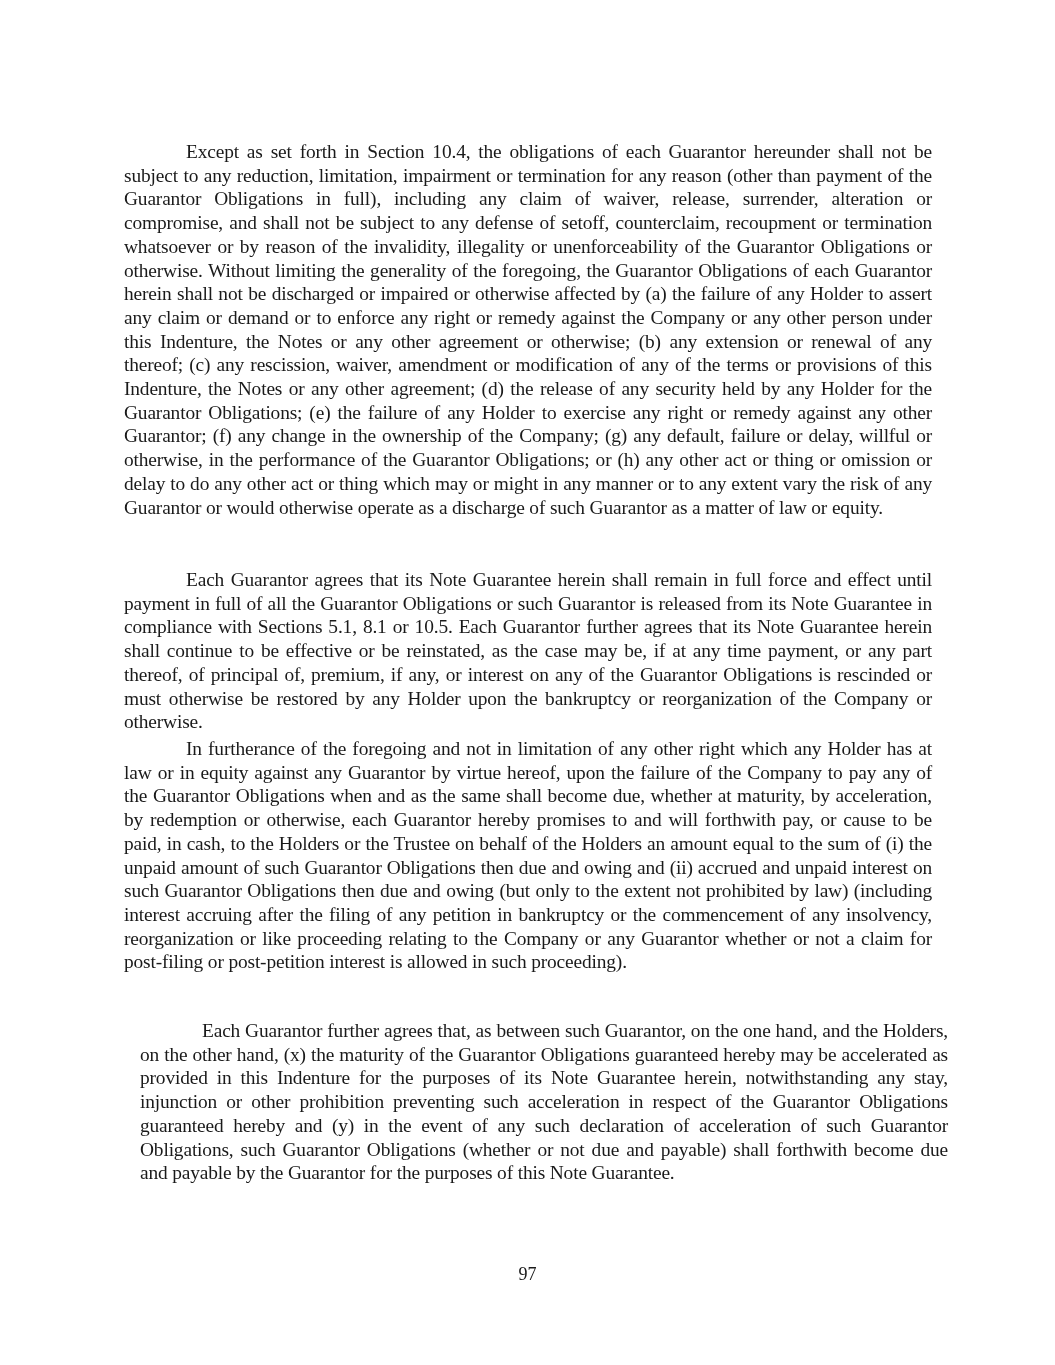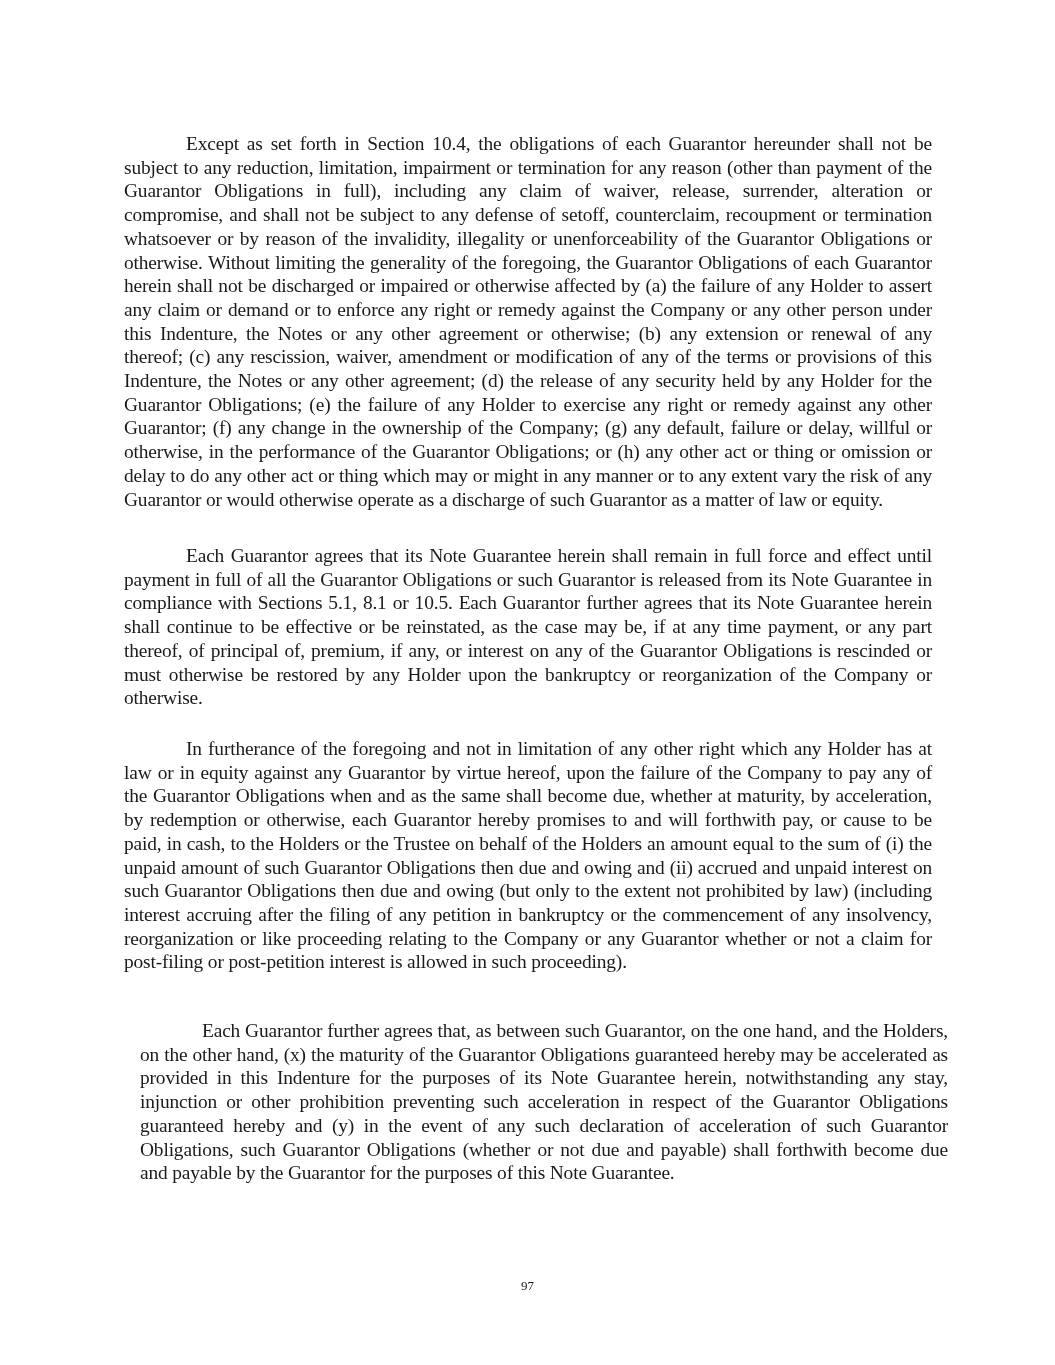--- a/index.html
+++ b/index.html
@@ -22,33 +22,32 @@
       width: 808px;
     }
     .para {
       margin: 0;
       font-size: 19.4px;
       line-height: 23.7px;
       text-align: justify;
       text-indent: 62px;
       letter-spacing: -0.15px;
     }
-    .p1 { position: absolute; top: 8px; left: 0; width: 808px; }
-    .p2 { position: absolute; top: 420px; left: 0; width: 808px; }
+    .p1 { position: absolute; top: 16px; left: 0; width: 808px; }
+    .p2 { position: absolute; top: 444px; left: 0; width: 808px; }
     .p3 { position: absolute; top: 613px; left: 0; width: 808px; }
     .p4 { position: absolute; top: 895px; left: 16px; width: 808px; }
     .page-number {
       position: absolute;
       left: 0;
       width: 1055px;
       top: 1262px;
       text-align: center;
-      font-size: 13px;
+      font-size: 18px;
       line-height: 24px;
-      margin-top: 12px;
     }
   </style>
 </head>
 <body>
 
 <div class="page">
   <p class="para p1">Except as set forth in Section 10.4, the obligations of each Guarantor hereunder shall not be subject to any reduction, limitation, impairment or termination for any reason (other than payment of the Guarantor Obligations in full), including any claim of waiver, release, surrender, alteration or compromise, and shall not be subject to any defense of setoff, counterclaim, recoupment or termination whatsoever or by reason of the invalidity, illegality or unenforceability of the Guarantor Obligations or otherwise. Without limiting the generality of the foregoing, the Guarantor Obligations of each Guarantor herein shall not be discharged or impaired or otherwise affected by (a) the failure of any Holder to assert any claim or demand or to enforce any right or remedy against the Company or any other person under this Indenture, the Notes or any other agreement or otherwise; (b) any extension or renewal of any thereof; (c) any rescission, waiver, amendment or modification of any of the terms or provisions of this Indenture, the Notes or any other agreement; (d) the release of any security held by any Holder for the Guarantor Obligations; (e) the failure of any Holder to exercise any right or remedy against any other Guarantor; (f) any change in the ownership of the Company; (g) any default, failure or delay, willful or otherwise, in the performance of the Guarantor Obligations; or (h) any other act or thing or omission or delay to do any other act or thing which may or might in any manner or to any extent vary the risk of any Guarantor or would otherwise operate as a discharge of such Guarantor as a matter of law or equity.</p>
   <p class="para p2">Each Guarantor agrees that its Note Guarantee herein shall remain in full force and effect until payment in full of all the Guarantor Obligations or such Guarantor is released from its Note Guarantee in compliance with Sections 5.1, 8.1 or 10.5. Each Guarantor further agrees that its Note Guarantee herein shall continue to be effective or be reinstated, as the case may be, if at any time payment, or any part thereof, of principal of, premium, if any, or interest on any of the Guarantor Obligations is rescinded or must otherwise be restored by any Holder upon the bankruptcy or reorganization of the Company or otherwise.</p>
   <p class="para p3">In furtherance of the foregoing and not in limitation of any other right which any Holder has at law or in equity against any Guarantor by virtue hereof, upon the failure of the Company to pay any of the Guarantor Obligations when and as the same shall become due, whether at maturity, by acceleration, by redemption or otherwise, each Guarantor hereby promises to and will forthwith pay, or cause to be paid, in cash, to the Holders or the Trustee on behalf of the Holders an amount equal to the sum of (i) the unpaid amount of such Guarantor Obligations then due and owing and (ii) accrued and unpaid interest on such Guarantor Obligations then due and owing (but only to the extent not prohibited by law) (including interest accruing after the filing of any petition in bankruptcy or the commencement of any insolvency, reorganization or like proceeding relating to the Company or any Guarantor whether or not a claim for post-filing or post-petition interest is allowed in such proceeding).</p>
   <p class="para p4">Each Guarantor further agrees that, as between such Guarantor, on the one hand, and the Holders, on the other hand, (x) the maturity of the Guarantor Obligations guaranteed hereby may be accelerated as provided in this Indenture for the purposes of its Note Guarantee herein, notwithstanding any stay, injunction or other prohibition preventing such acceleration in respect of the Guarantor Obligations guaranteed hereby and (y) in the event of any such declaration of acceleration of such Guarantor Obligations, such Guarantor Obligations (whether or not due and payable) shall forthwith become due and payable by the Guarantor for the purposes of this Note Guarantee.</p>

